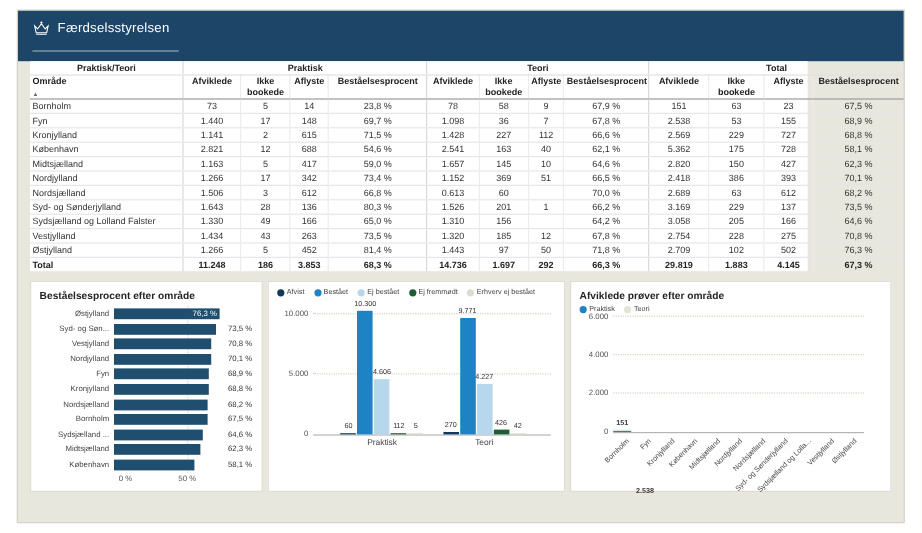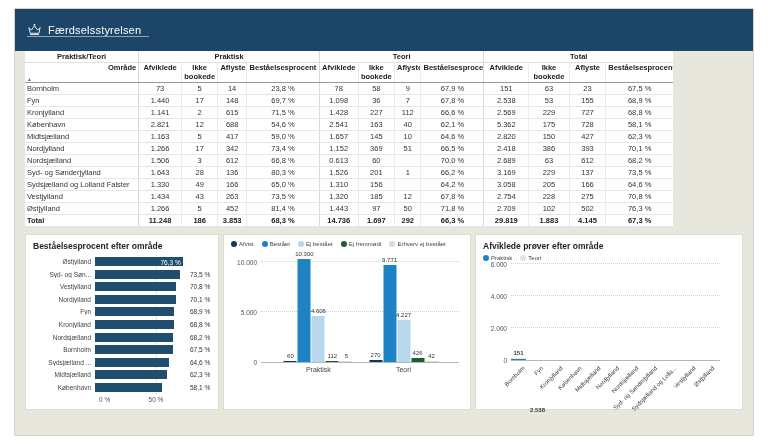--- a/index.html
+++ b/index.html
@@ -2,35 +2,35 @@
 <html><head>
 <meta charset="utf-8">
 <style>
   * { box-sizing: border-box; margin: 0; padding: 0; }
   body { font-family: "Liberation Sans", sans-serif; background: #fff; }
   .stage { position: relative; width: 768px; height: 444px; background: #fff; overflow: hidden; }
   .dashboard { position: absolute; left: 14px; top: 8px; width: 740px; height: 428px; background: #e7e7de; border: 1px solid #d4d4cb; }
 
   
   .topbar { height: 42px; background: #1c4568; display: flex; align-items: center; padding-left: 12px; }
-  .brand-group { display: flex; align-items: center; gap: 6px; border-bottom: 1px solid #8ea6ba; padding-bottom: 0; padding-right: 8px; }
+  .brand-group { display: flex; align-items: center; gap: 6px; border-bottom: 1px solid #8ea6ba; padding-bottom: 12px; padding-right: 8px; }
   .brand-group svg { display: block; }
   .brand { color: #ffffff; font-size: 11px; letter-spacing: .2px; }
 
   
   .title { color: #1c4568; font-size: 17px; font-weight: bold; padding: 7px 0 5px 10px; }
 
   
   .tbl-wrap { margin-left: 10px; width: 648px; background: #fff; }
-  table { border-collapse: collapse; table-layout: fixed; width: 648px; font-size: 7.5px; color: #333; }
+  table { border-collapse: collapse; table-layout: fixed; width: 728px; font-size: 7.5px; color: #333; }
   th, td { padding: 1px 2px; overflow: hidden; }
   thead th { font-weight: bold; color: #222; }
   .grp-row th { border-bottom: 1px solid #e0e0e0; font-size: 7.5px; height: 11px; }
   .sub-row th { border-bottom: 1px solid #9a9a9a; vertical-align: top; text-align: center; line-height: 1.15; }
-  .sub-row th.omr { text-align: right; position: relative; }
+  .sub-row th.omr { text-align: left; position: relative; }
   .sort-ind { position: absolute; left: 2px; bottom: 0; font-size: 5px; color: #666; line-height: 1; }
   tbody td { border-bottom: 1px solid #e6e6e6; text-align: center; height: 10.5px; }
   tbody td.omr { text-align: left; }
   td.grp, th.grp { border-left: 1px solid #d9d9d9; }
   td.sep, th.sep { border-left: 1px solid #ececec; }
   tr.total td { font-weight: bold; border-top: 1px solid #9a9a9a; border-bottom: none; color: #222; }
 
   
   .charts { display: flex; gap: 4px; margin: 8px 10px 0 10px; height: 176px; }
   .panel { background: #fff; border: 1px solid #ddddd4; padding: 6px 7px; position: relative; }

